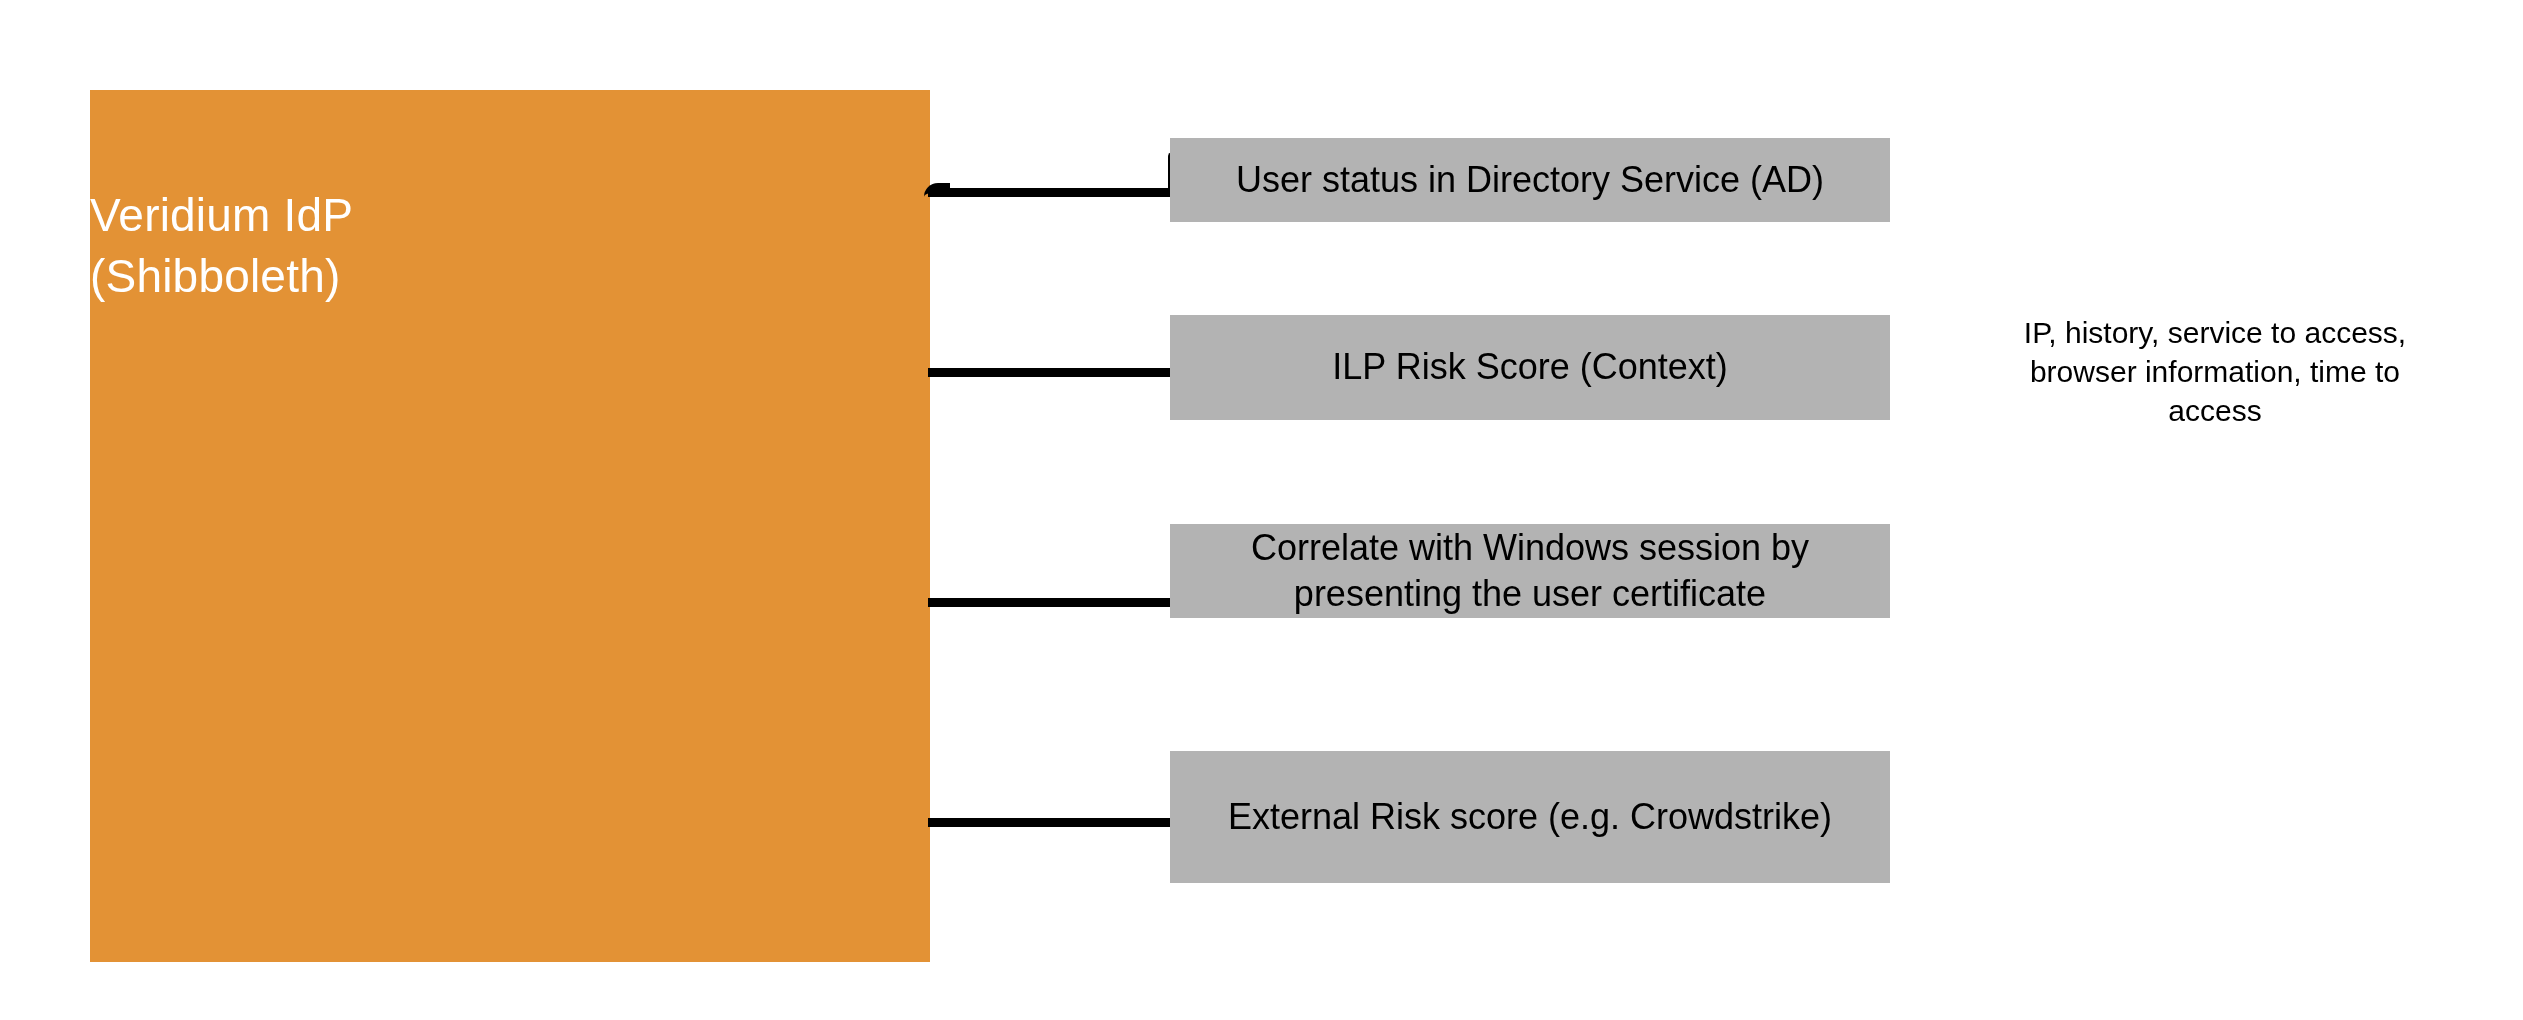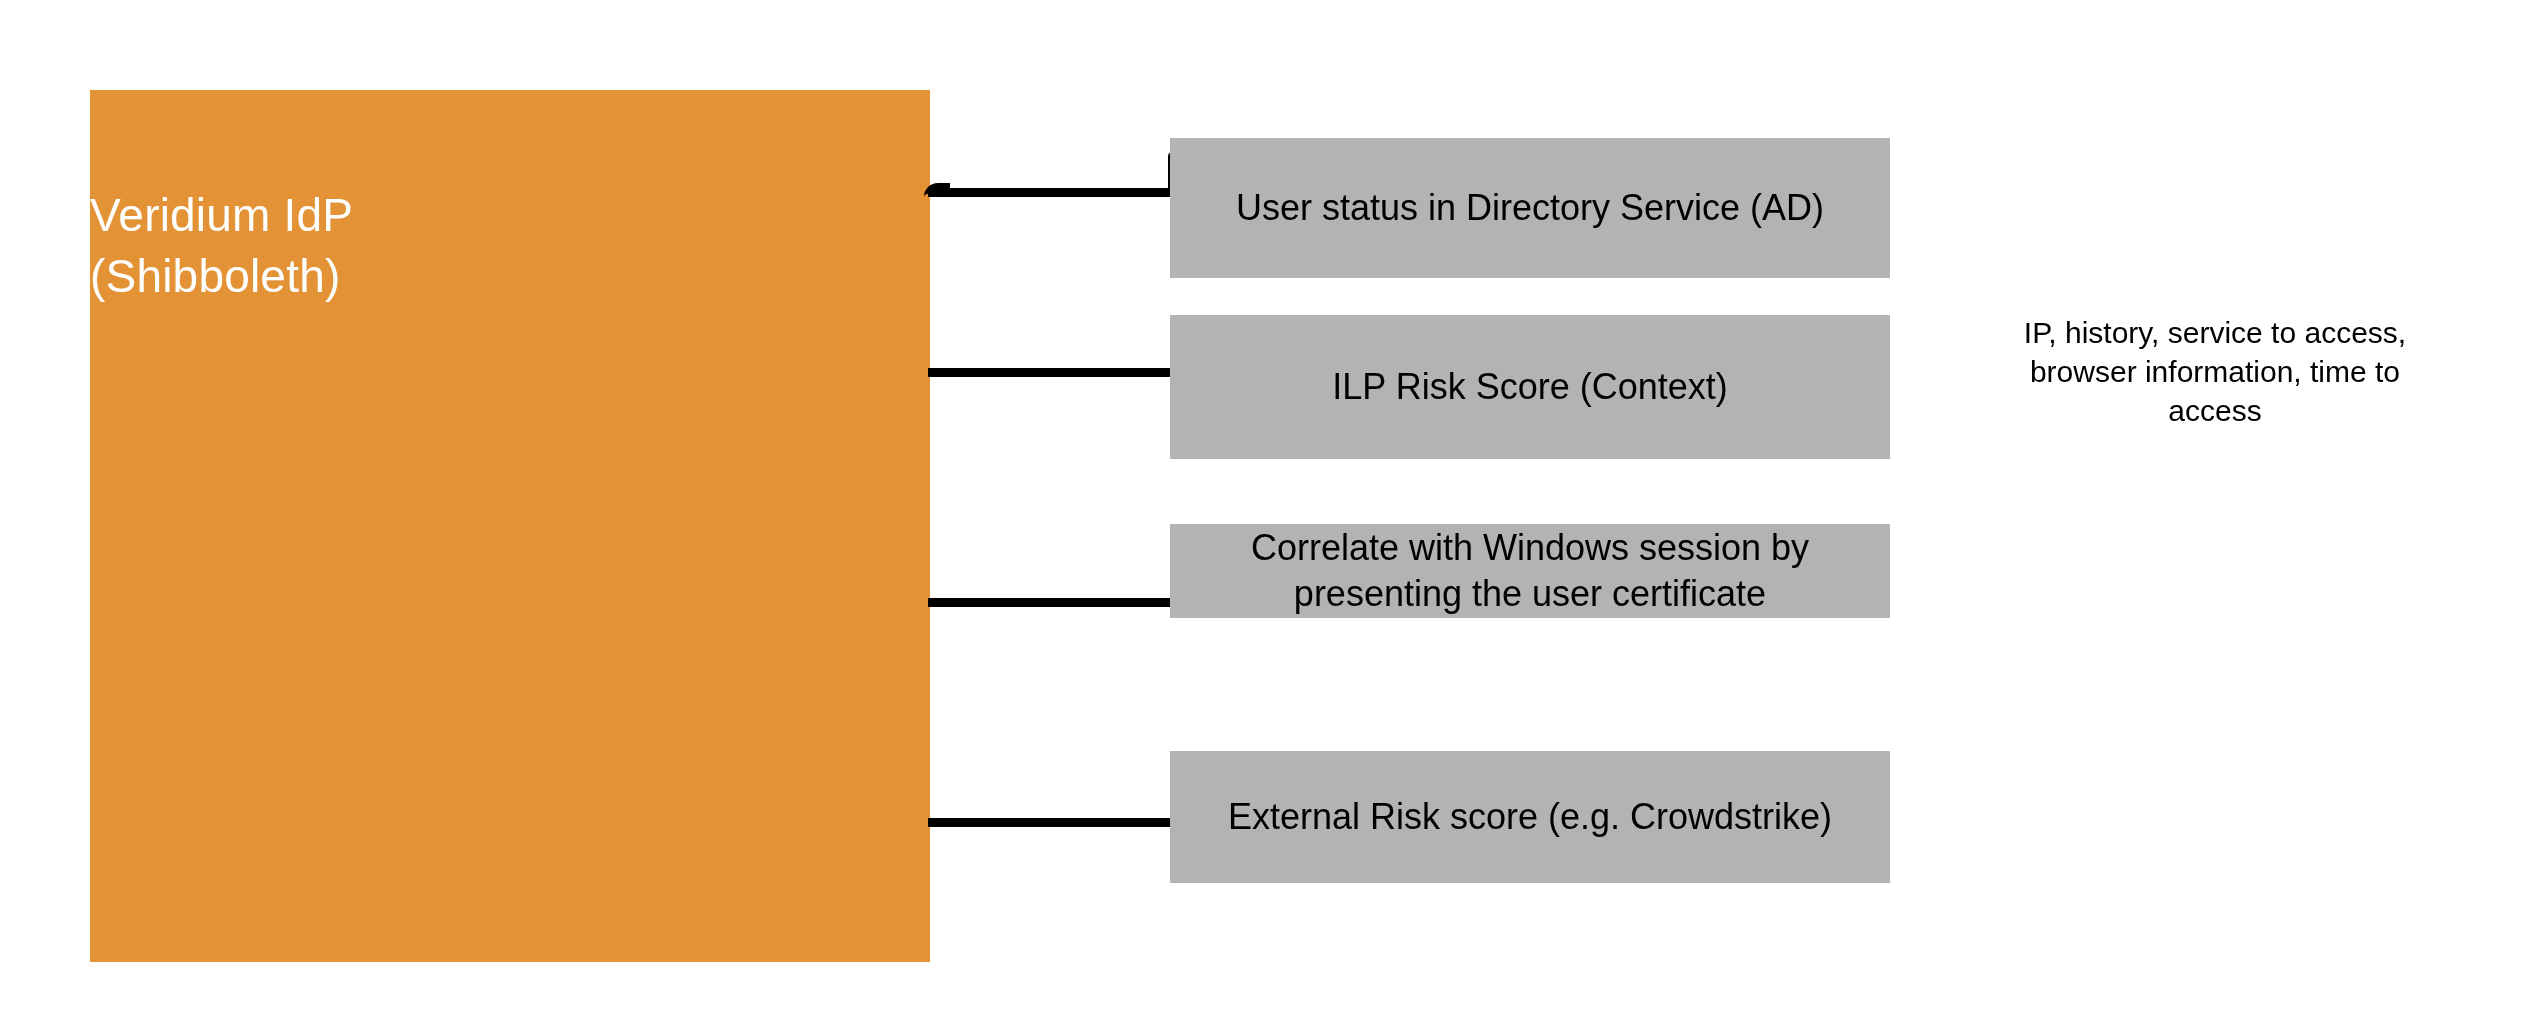--- a/index.html
+++ b/index.html
@@ -53,22 +53,22 @@
     padding: 0 12px;
   }
   .attr-label {
     color: #000000;
     font-size: 36px;
     line-height: 1.28;
     text-align: center;
     white-space: pre-line;
   }
 
-  .attr-box-1 { top: 138px; height: 140px; }
-  .attr-box-2 { top: 315px; height: 144px; }
+  .attr-box-1 { top: 138px; height: 84px; }
+  .attr-box-2 { top: 315px; height: 105px; }
   .attr-box-3 { top: 524px; height: 94px; }
   .attr-box-4 { top: 751px; height: 132px; }
 
   
   .connector {
     position: absolute;
     left: 928px;
     width: 248px;
     height: 9px;
     background: #000000;

